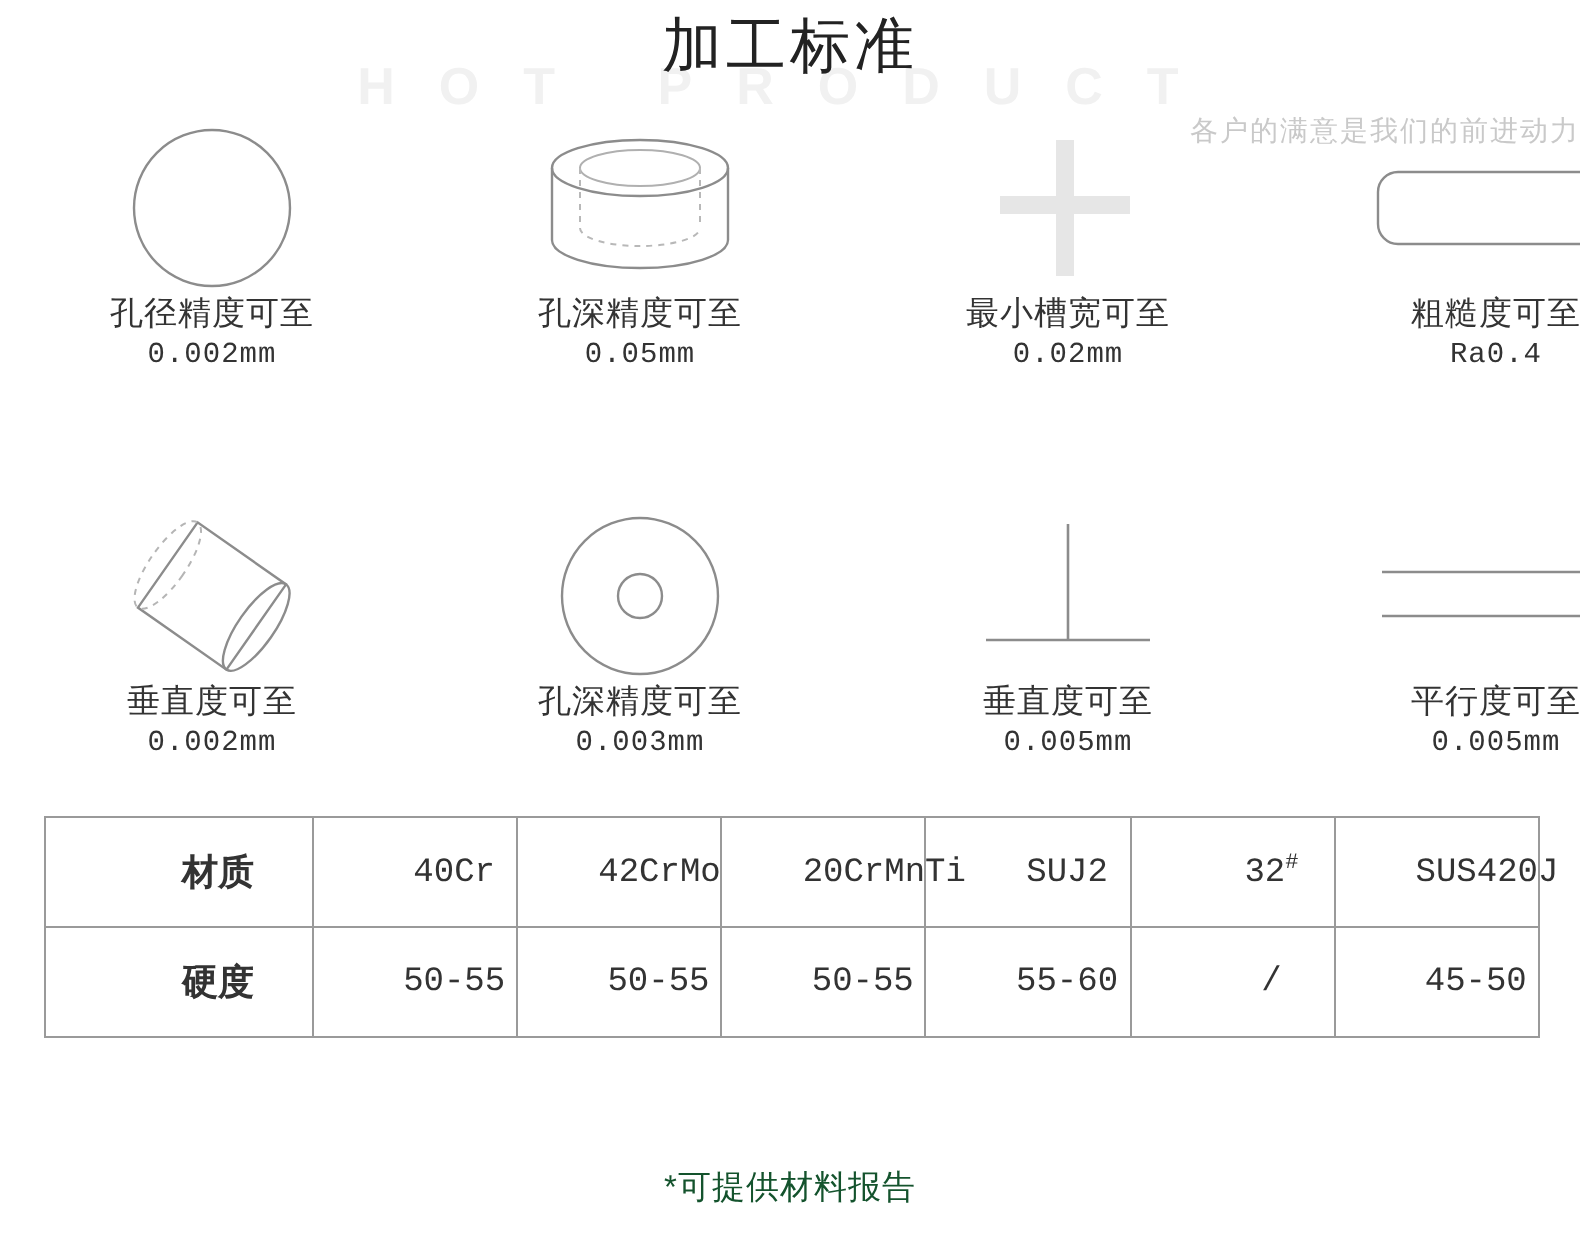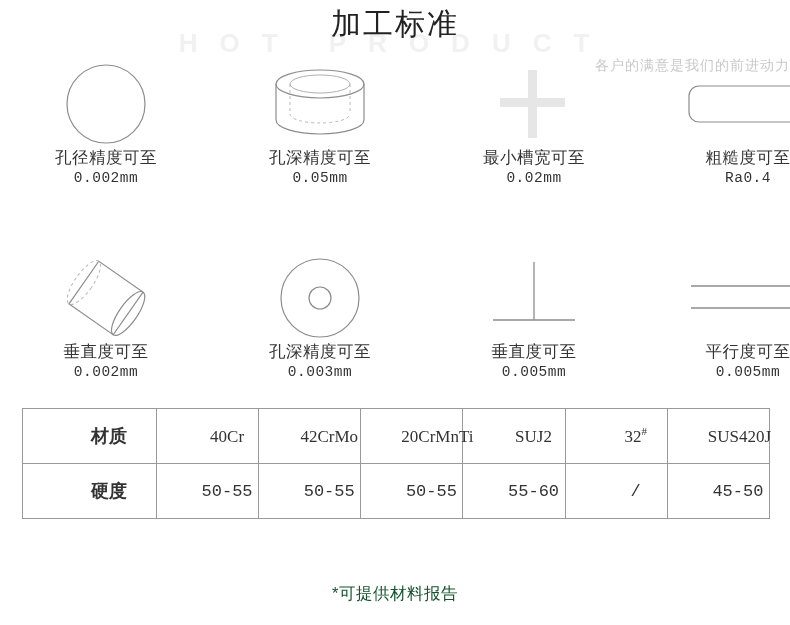--- a/index.html
+++ b/index.html
@@ -118,21 +118,21 @@
     font-family: "Liberation Mono", monospace;
     padding-left: 40px;
   }
   table.spec th.rowhead, table.spec td.rowhead {
     font-family: "Liberation Sans", sans-serif;
     font-weight: bold;
     font-size: 18px;
     width: 92px;
   }
   table.spec th.colhead {
-    font-family: Liberation Serif, serif;
+    font-family: Liberation Mono, monospace;
     font-size: 17px;
     margin-top: 27px;
   }
   .sup {
     font-size: 11px;
     vertical-align: super;
   }
   .footnote {
     position: absolute;
     left: 0;

